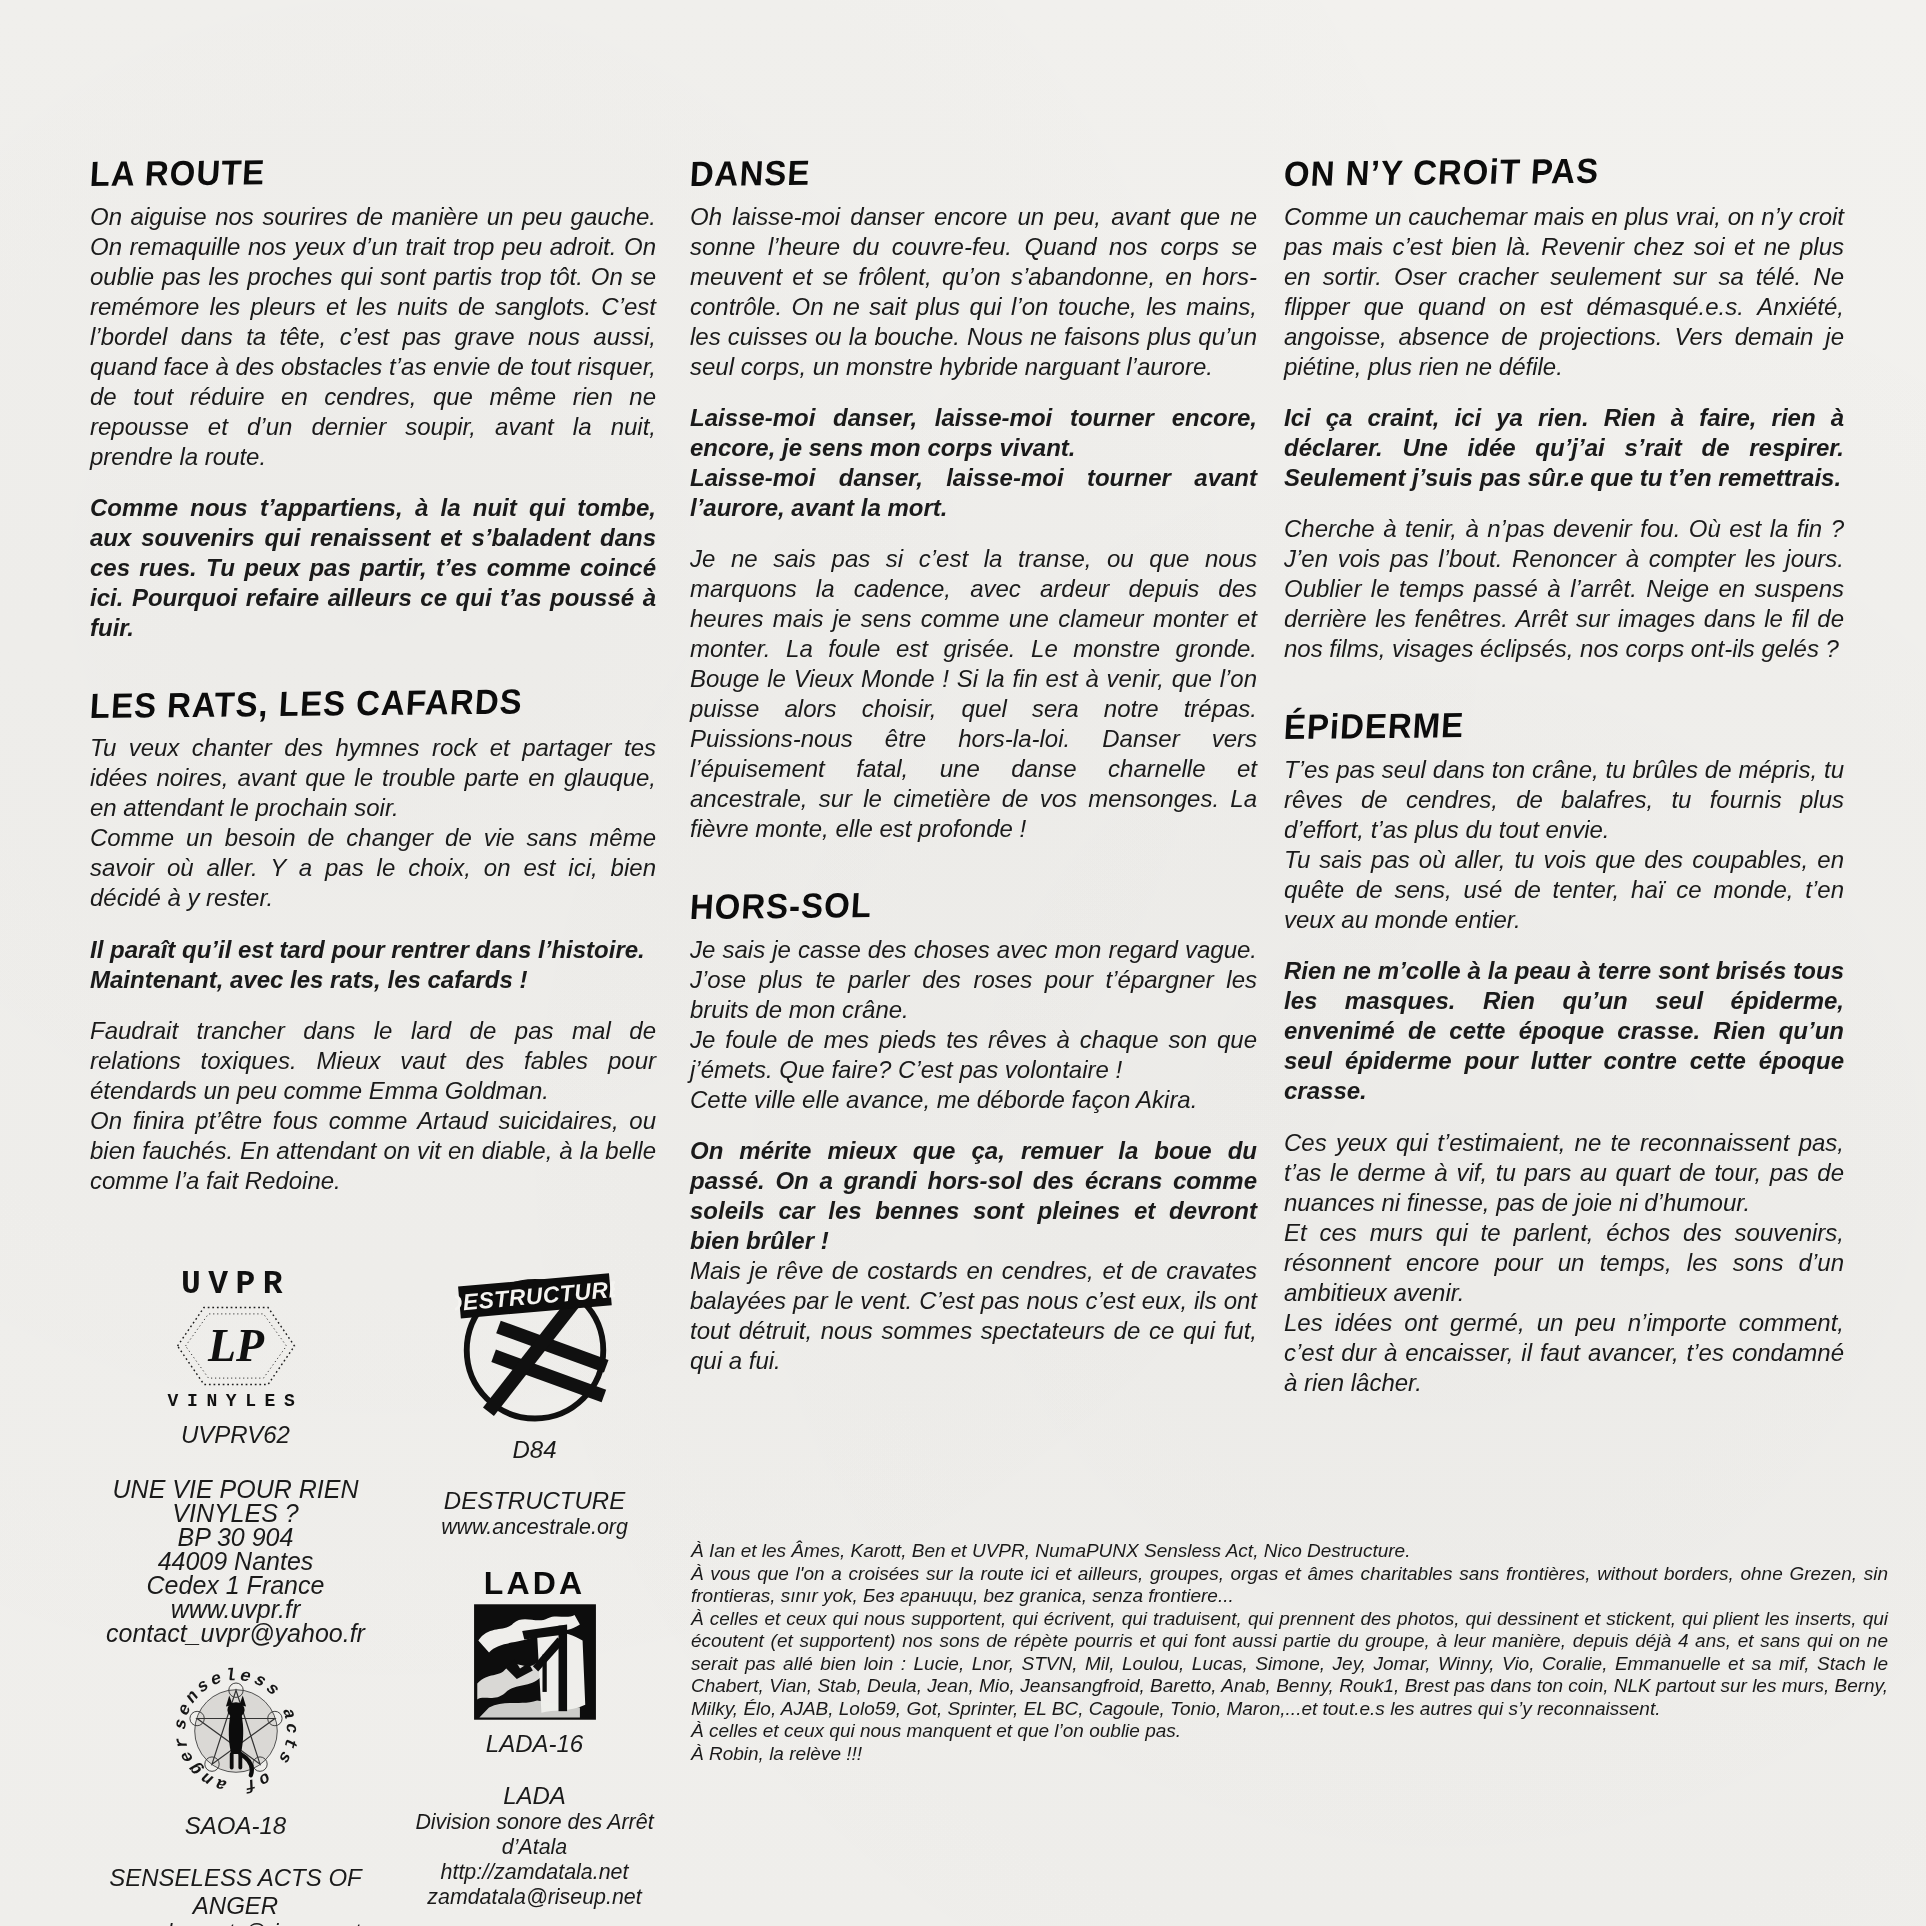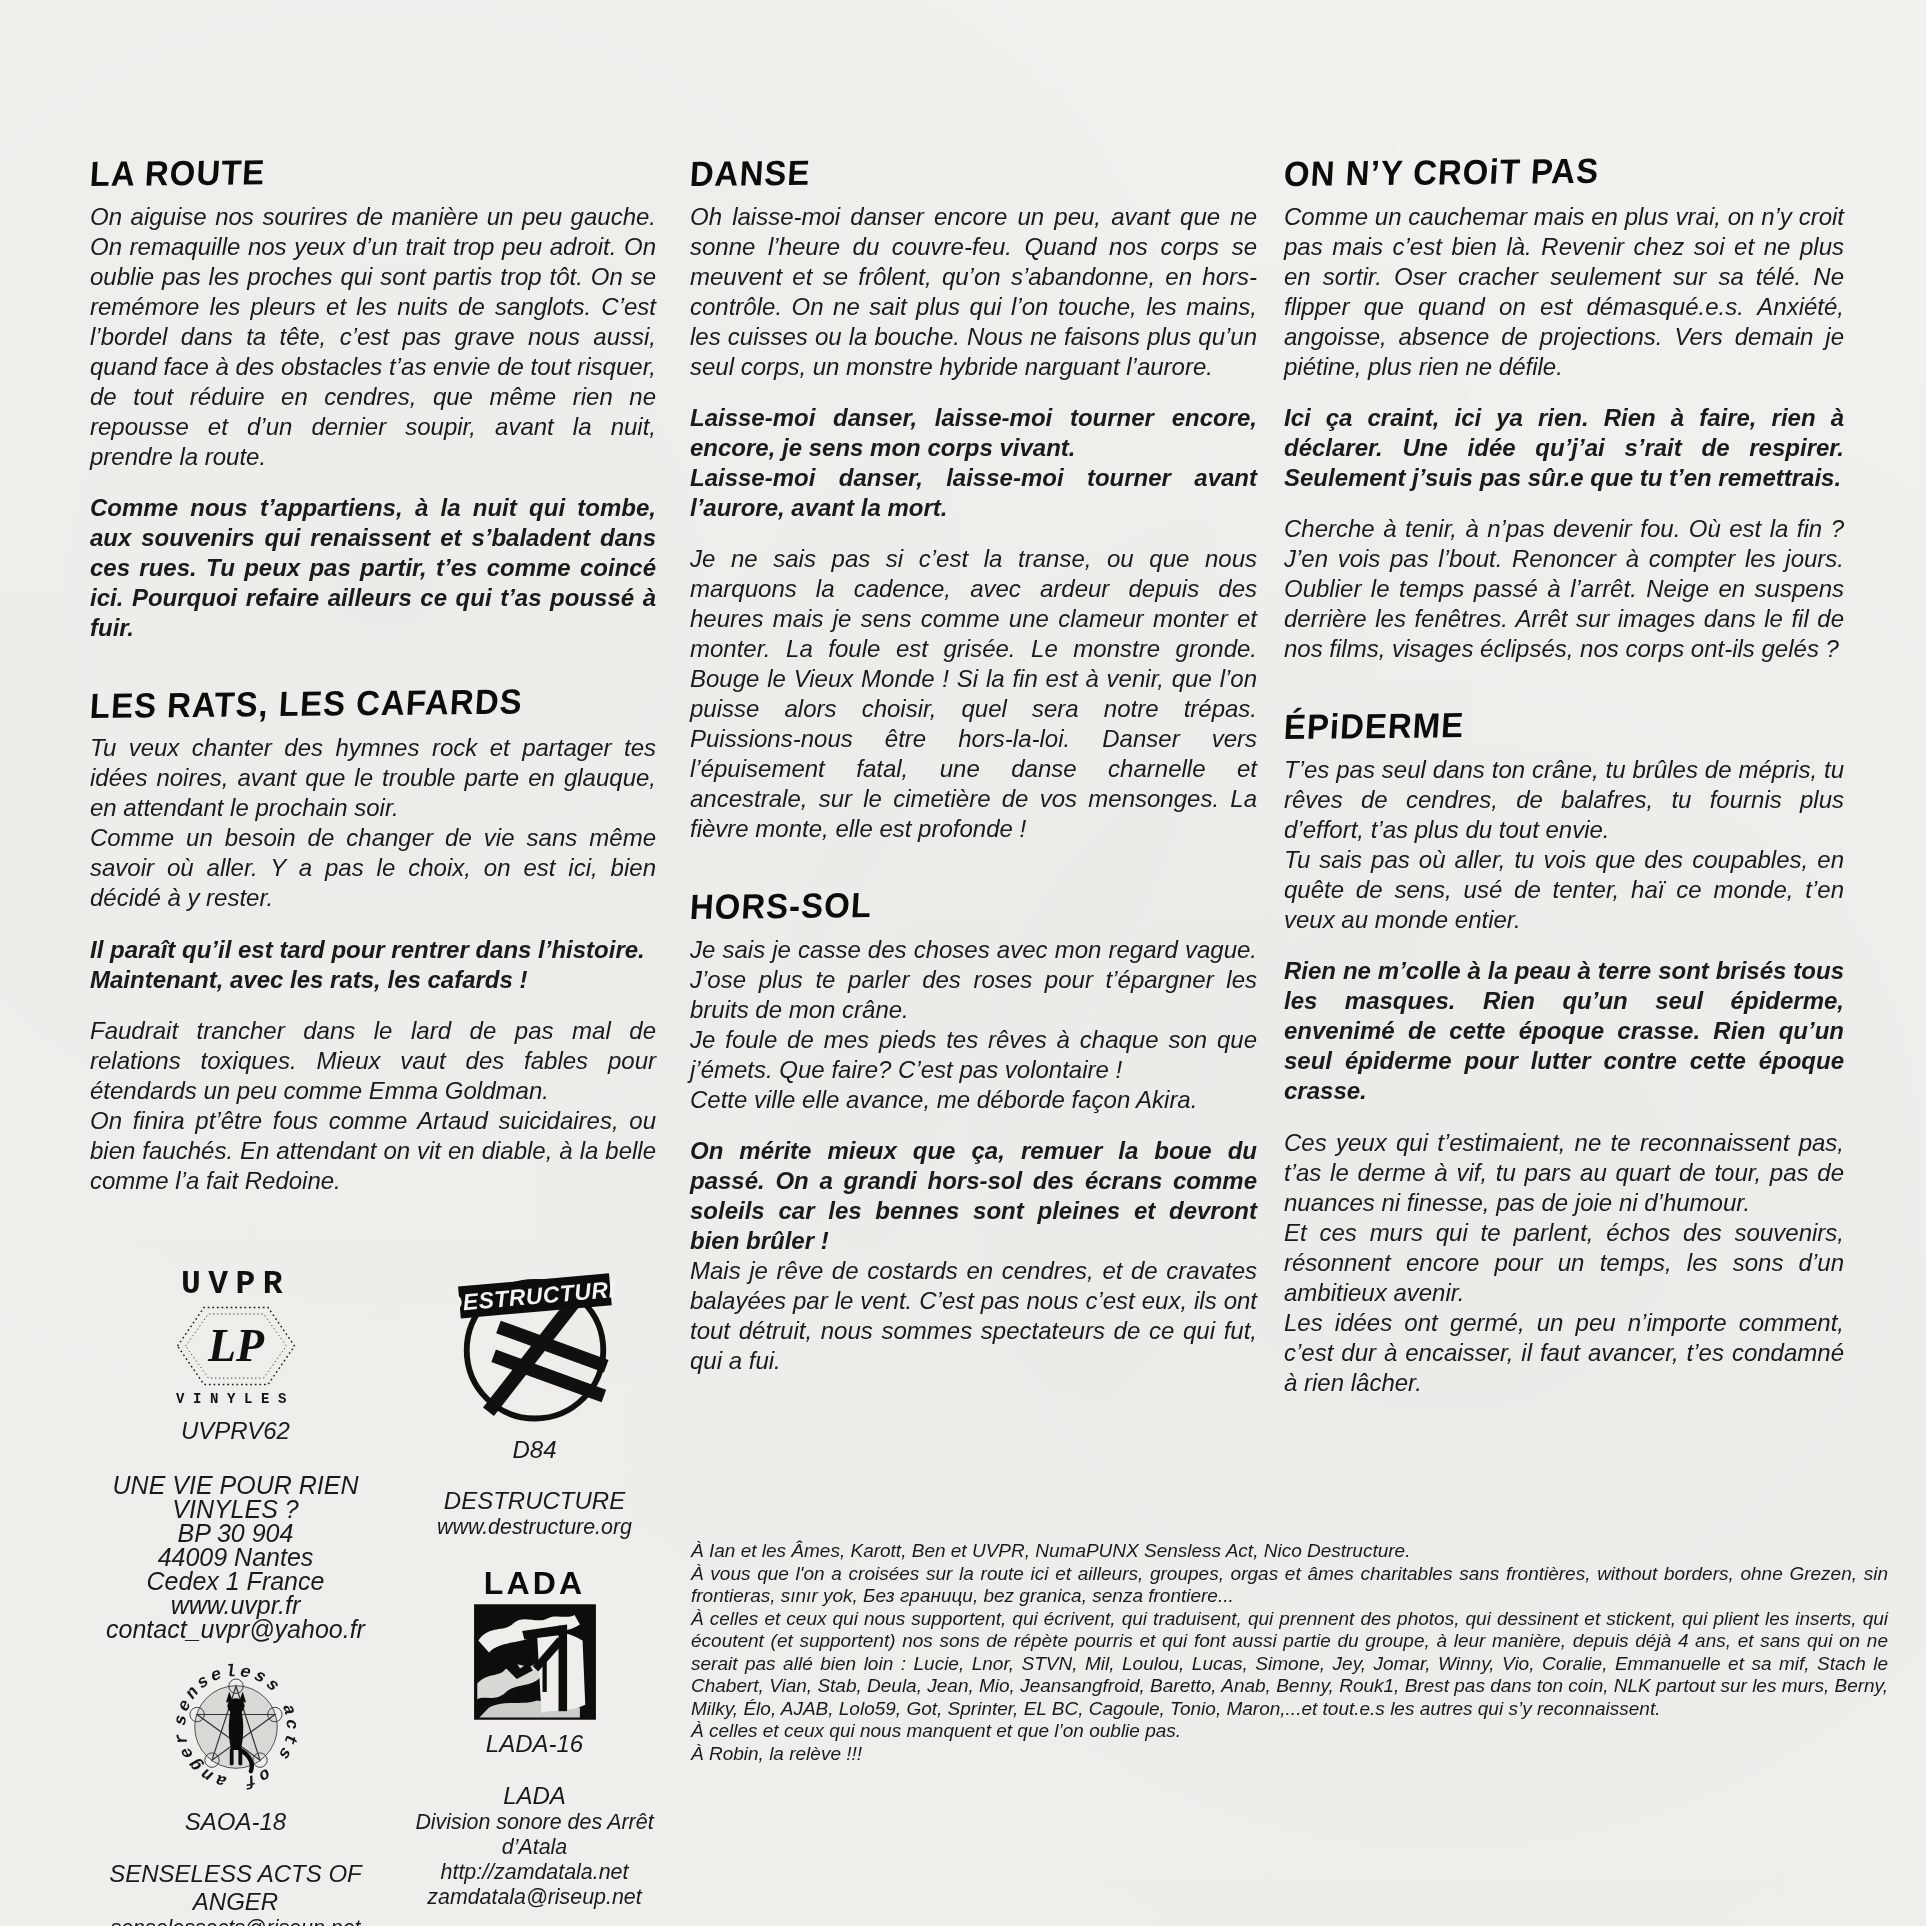--- a/index.html
+++ b/index.html
@@ -22,21 +22,21 @@
   .col p{margin:0;font-size:24px;line-height:30px;text-align:justify;}
   .col p.mt{margin-top:21.4px;}
   .col p.b{font-weight:700;}
   
   .logos{position:absolute;left:90px;top:1266px;width:599px;display:flex;}
   .lc{display:flex;flex-direction:column;align-items:center;text-align:center;}
   .lc1{width:291px;}
   .lc2{width:307px;}
   .mono{font-family:"Liberation Mono",monospace;font-style:normal;color:#111;}
   .uvpr-word{font-weight:700;font-size:33px;letter-spacing:7.5px;}
-  .vinyles{font-weight:700;font-size:14px;letter-spacing:8.6px;margin-top:2.1px;}
+  .vinyles{font-weight:700;font-size:18px;letter-spacing:8.6px;margin-top:2.1px;}
   .cat{font-size:24px;margin-top:9.6px;}
   .addr{font-size:25px;line-height:24px;margin-top:28px;}
   .lblname{font-size:24px;line-height:28px;margin-top:23.5px;}
   .lblsub{font-size:21.4px;line-height:25px;}
   .lada-word{font-style:normal;font-weight:900;font-size:32px;letter-spacing:3.2px;color:#0b0b0b;margin-top:24.6px;}
   .credits{position:absolute;left:691px;top:1540px;width:1197px;}
   .credits p{margin:0;font-size:19px;line-height:22.5px;text-align:justify;}
   svg{display:block;}
 </style>
 </head>
@@ -154,21 +154,21 @@
           <rect x="80" y="182" width="220" height="25" transform="rotate(20 150 160)"></rect>
           <rect x="138" y="18" width="26" height="285" transform="rotate(38 150 160)"></rect>
         </g>
         <g transform="rotate(-5 150 58)">
           <rect x="8" y="26" width="284" height="60" fill="#0d0d0d"></rect>
           <text x="150" y="71" text-anchor="middle" font-family="Liberation Sans, sans-serif" font-weight="900" font-size="43" letter-spacing="1" fill="#f4f3f0">DESTRUCTURE</text>
         </g>
       </svg>
       <div class="cat">D84</div>
       <div class="lblname">DESTRUCTURE</div>
-      <div class="lblsub">www.destructure.org</div>
+      <div class="lblsub">www.ancestrale.org</div>
       <div class="lada-word">LADA</div>
       <svg width="124" height="118" viewBox="0 0 232 220" style="margin-top:1.1px">
         <rect x="2" y="2" width="228" height="216" fill="#0d0d0d"></rect>
         <path d="M10,70 C30,40 60,55 75,38 C95,20 120,40 140,28 C155,20 175,30 190,22 L200,40 C170,60 140,48 115,62 C90,76 50,70 30,92 Z" fill="#efeeeb"></path>
         <path d="M8,150 C30,128 48,140 62,122 C80,100 100,130 118,112 L130,135 C110,160 80,148 60,168 C40,185 20,172 8,180 Z" fill="#efeeeb" opacity="0.9"></path>
         <path d="M120,60 C150,48 180,55 205,70 L210,190 C180,205 150,198 128,205 Z" fill="#efeeeb"></path>
         <path d="M30,195 C60,180 90,192 120,182 L200,195 L200,214 L12,214 Z" fill="#efeeeb" opacity="0.85"></path>
         <g fill="#0d0d0d">
           <rect x="160" y="42" width="16" height="160"></rect>
           <polygon points="92,52 176,40 176,58 96,68"></polygon>

